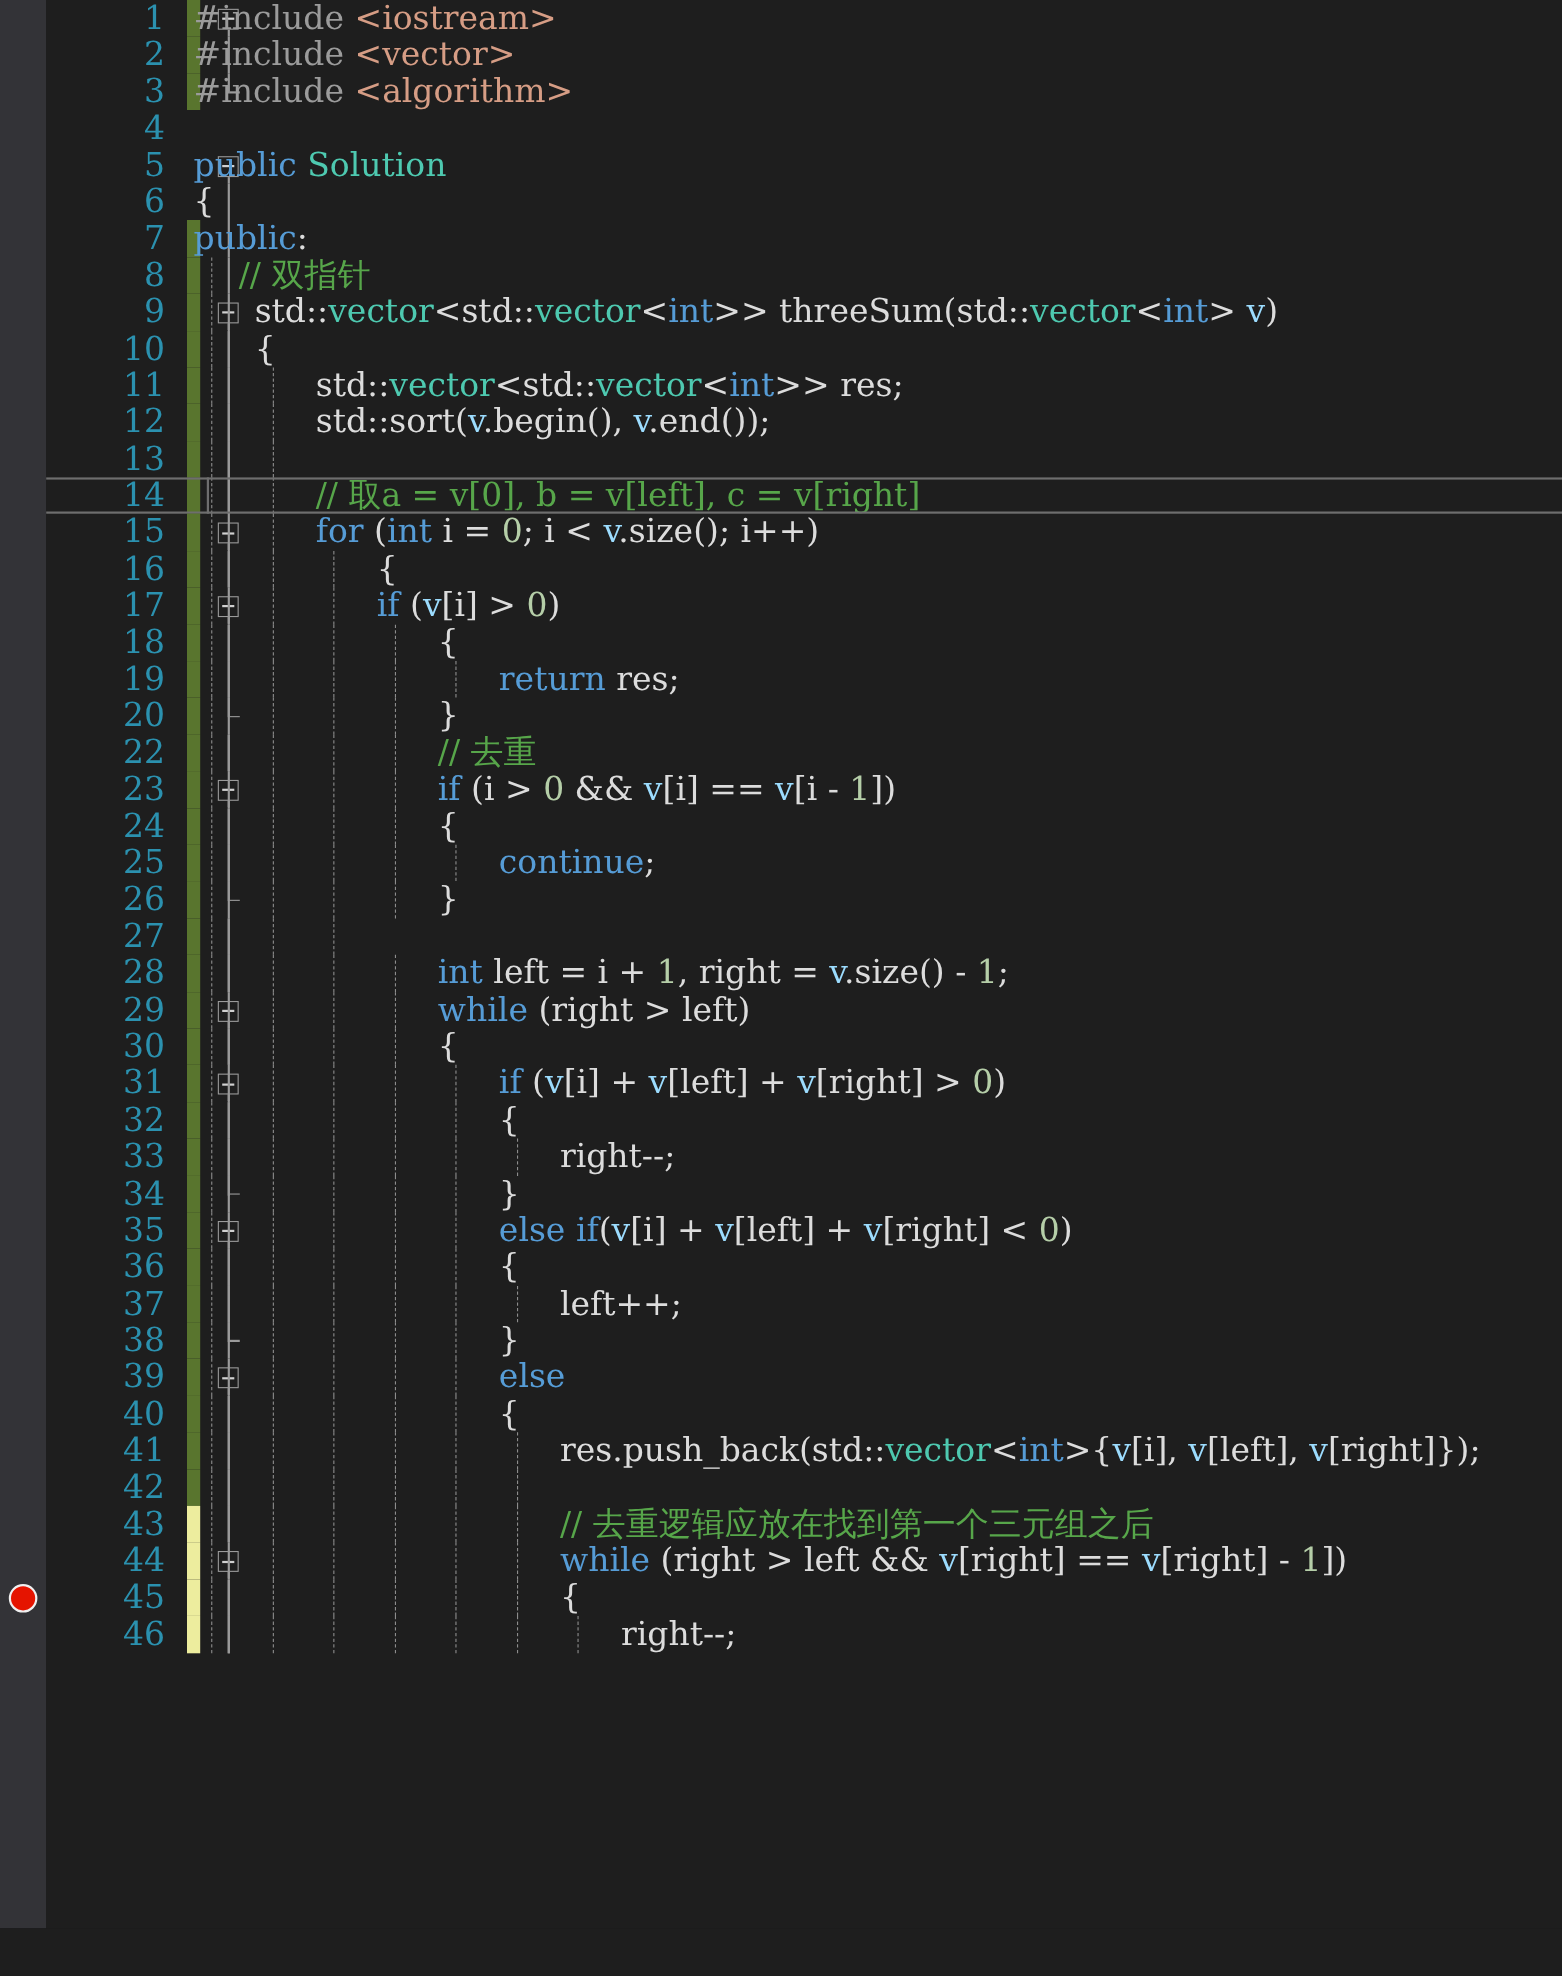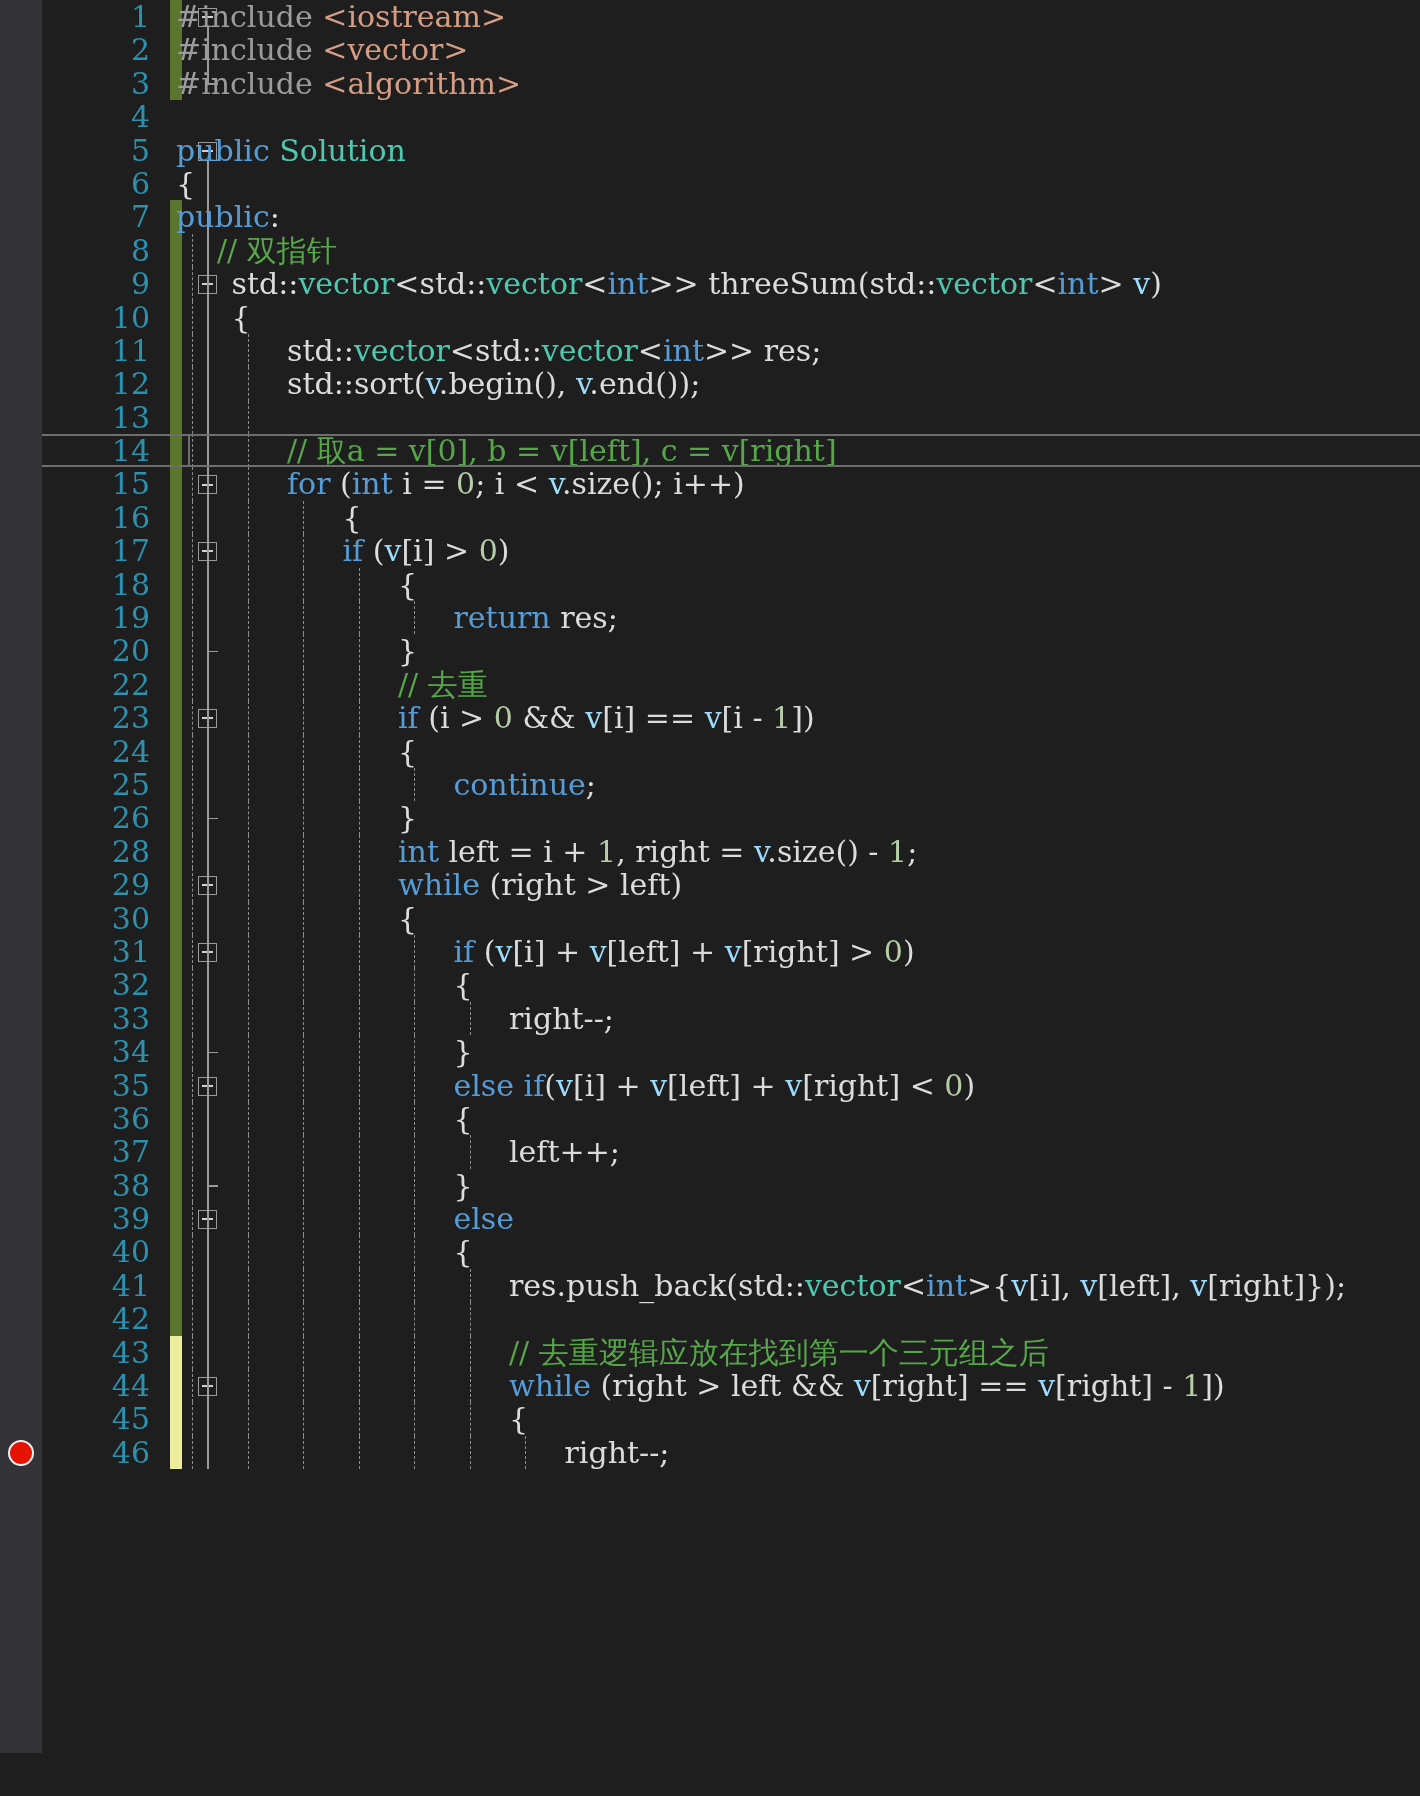--- a/index.html
+++ b/index.html
@@ -161,20 +161,21 @@
         <div class="line"><div class="ln">16</div><div class="chg green"></div><div class="outline"><div class="fold-line"></div><div class="fold-line" style="left: 23px;"></div></div><div class="guide" style="left: 150px;"></div><div class="guide" style="left: 205.5px;"></div><div class="guide" style="left: 261px;"></div><div class="code" style="left: 300.5px;"><span class="t-punct">{</span></div></div>
         <div class="line"><div class="ln">17</div><div class="chg green"></div><div class="outline"><div class="fold-line half-bot"></div><div class="fold-box"></div><div class="fold-line" style="left: 23px;"></div></div><div class="guide" style="left: 150px;"></div><div class="guide" style="left: 205.5px;"></div><div class="guide" style="left: 261px;"></div><div class="code" style="left: 300.5px;"><span class="t-kw">if </span><span class="t-punct">(</span><span class="t-var">v</span><span class="t-plain">[i] &gt; </span><span class="t-num">0</span><span class="t-punct">)</span></div></div>
         <div class="line"><div class="ln">18</div><div class="chg green"></div><div class="outline"><div class="fold-line"></div><div class="fold-line" style="left: 23px;"></div></div><div class="guide" style="left: 150px;"></div><div class="guide" style="left: 205.5px;"></div><div class="guide" style="left: 261px;"></div><div class="guide" style="left: 316.5px;"></div><div class="code" style="left: 356px;"><span class="t-punct">{</span></div></div>
         <div class="line"><div class="ln">19</div><div class="chg green"></div><div class="outline"><div class="fold-line"></div><div class="fold-line" style="left: 23px;"></div></div><div class="guide" style="left: 150px;"></div><div class="guide" style="left: 205.5px;"></div><div class="guide" style="left: 261px;"></div><div class="guide" style="left: 316.5px;"></div><div class="guide" style="left: 372px;"></div><div class="code" style="left: 411.5px;"><span class="t-kw">return </span><span class="t-plain">res;</span></div></div>
         <div class="line"><div class="ln">20</div><div class="chg green"></div><div class="outline"><div class="fold-end"></div><div class="fold-line" style="left: 23px;"></div></div><div class="guide" style="left: 150px;"></div><div class="guide" style="left: 205.5px;"></div><div class="guide" style="left: 261px;"></div><div class="guide" style="left: 316.5px;"></div><div class="code" style="left: 356px;"><span class="t-punct">}</span></div></div>
         <div class="line"><div class="ln">22</div><div class="chg green"></div><div class="outline"><div class="fold-line"></div><div class="fold-line" style="left: 23px;"></div></div><div class="guide" style="left: 150px;"></div><div class="guide" style="left: 205.5px;"></div><div class="guide" style="left: 261px;"></div><div class="guide" style="left: 316.5px;"></div><div class="code" style="left: 356px;"><span class="t-cmt">// 去重</span></div></div>
         <div class="line"><div class="ln">23</div><div class="chg green"></div><div class="outline"><div class="fold-line half-bot"></div><div class="fold-box"></div><div class="fold-line" style="left: 23px;"></div></div><div class="guide" style="left: 150px;"></div><div class="guide" style="left: 205.5px;"></div><div class="guide" style="left: 261px;"></div><div class="guide" style="left: 316.5px;"></div><div class="code" style="left: 356px;"><span class="t-kw">if </span><span class="t-plain">(i &gt; </span><span class="t-num">0</span><span class="t-plain"> &amp;&amp; </span><span class="t-var">v</span><span class="t-plain">[i] == </span><span class="t-var">v</span><span class="t-plain">[i - </span><span class="t-num">1</span><span class="t-plain">])</span></div></div>
         <div class="line"><div class="ln">24</div><div class="chg green"></div><div class="outline"><div class="fold-line"></div><div class="fold-line" style="left: 23px;"></div></div><div class="guide" style="left: 150px;"></div><div class="guide" style="left: 205.5px;"></div><div class="guide" style="left: 261px;"></div><div class="guide" style="left: 316.5px;"></div><div class="code" style="left: 356px;"><span class="t-punct">{</span></div></div>
         <div class="line"><div class="ln">25</div><div class="chg green"></div><div class="outline"><div class="fold-line"></div><div class="fold-line" style="left: 23px;"></div></div><div class="guide" style="left: 150px;"></div><div class="guide" style="left: 205.5px;"></div><div class="guide" style="left: 261px;"></div><div class="guide" style="left: 316.5px;"></div><div class="guide" style="left: 372px;"></div><div class="code" style="left: 411.5px;"><span class="t-kw">continue</span><span class="t-punct">;</span></div></div>
         <div class="line"><div class="ln">26</div><div class="chg green"></div><div class="outline"><div class="fold-end"></div><div class="fold-line" style="left: 23px;"></div></div><div class="guide" style="left: 150px;"></div><div class="guide" style="left: 205.5px;"></div><div class="guide" style="left: 261px;"></div><div class="guide" style="left: 316.5px;"></div><div class="code" style="left: 356px;"><span class="t-punct">}</span></div></div>
+        <div class="line"><div class="ln">27</div><div class="chg green"></div><div class="outline"><div class="fold-line"></div><div class="fold-line" style="left: 23px;"></div></div><div class="guide" style="left: 150px;"></div><div class="guide" style="left: 205.5px;"></div><div class="guide" style="left: 261px;"></div><div class="code" style="left: 300.5px;"></div></div>
         <div class="line"><div class="ln">28</div><div class="chg green"></div><div class="outline"><div class="fold-line"></div><div class="fold-line" style="left: 23px;"></div></div><div class="guide" style="left: 150px;"></div><div class="guide" style="left: 205.5px;"></div><div class="guide" style="left: 261px;"></div><div class="guide" style="left: 316.5px;"></div><div class="code" style="left: 356px;"><span class="t-kw">int</span><span class="t-plain"> left = i + </span><span class="t-num">1</span><span class="t-plain">, right = </span><span class="t-var">v</span><span class="t-plain">.size() - </span><span class="t-num">1</span><span class="t-punct">;</span></div></div>
         <div class="line"><div class="ln">29</div><div class="chg green"></div><div class="outline"><div class="fold-line half-bot"></div><div class="fold-box"></div><div class="fold-line" style="left: 23px;"></div></div><div class="guide" style="left: 150px;"></div><div class="guide" style="left: 205.5px;"></div><div class="guide" style="left: 261px;"></div><div class="guide" style="left: 316.5px;"></div><div class="code" style="left: 356px;"><span class="t-kw">while </span><span class="t-plain">(right &gt; left)</span></div></div>
         <div class="line"><div class="ln">30</div><div class="chg green"></div><div class="outline"><div class="fold-line"></div><div class="fold-line" style="left: 23px;"></div></div><div class="guide" style="left: 150px;"></div><div class="guide" style="left: 205.5px;"></div><div class="guide" style="left: 261px;"></div><div class="guide" style="left: 316.5px;"></div><div class="code" style="left: 356px;"><span class="t-punct">{</span></div></div>
         <div class="line"><div class="ln">31</div><div class="chg green"></div><div class="outline"><div class="fold-line half-bot"></div><div class="fold-box"></div><div class="fold-line" style="left: 23px;"></div></div><div class="guide" style="left: 150px;"></div><div class="guide" style="left: 205.5px;"></div><div class="guide" style="left: 261px;"></div><div class="guide" style="left: 316.5px;"></div><div class="guide" style="left: 372px;"></div><div class="code" style="left: 411.5px;"><span class="t-kw">if </span><span class="t-punct">(</span><span class="t-var">v</span><span class="t-plain">[i] + </span><span class="t-var">v</span><span class="t-plain">[left] + </span><span class="t-var">v</span><span class="t-plain">[right] &gt; </span><span class="t-num">0</span><span class="t-punct">)</span></div></div>
         <div class="line"><div class="ln">32</div><div class="chg green"></div><div class="outline"><div class="fold-line"></div><div class="fold-line" style="left: 23px;"></div></div><div class="guide" style="left: 150px;"></div><div class="guide" style="left: 205.5px;"></div><div class="guide" style="left: 261px;"></div><div class="guide" style="left: 316.5px;"></div><div class="guide" style="left: 372px;"></div><div class="code" style="left: 411.5px;"><span class="t-punct">{</span></div></div>
         <div class="line"><div class="ln">33</div><div class="chg green"></div><div class="outline"><div class="fold-line"></div><div class="fold-line" style="left: 23px;"></div></div><div class="guide" style="left: 150px;"></div><div class="guide" style="left: 205.5px;"></div><div class="guide" style="left: 261px;"></div><div class="guide" style="left: 316.5px;"></div><div class="guide" style="left: 372px;"></div><div class="guide" style="left: 427.5px;"></div><div class="code" style="left: 467px;"><span class="t-plain">right--;</span></div></div>
         <div class="line"><div class="ln">34</div><div class="chg green"></div><div class="outline"><div class="fold-end"></div><div class="fold-line" style="left: 23px;"></div></div><div class="guide" style="left: 150px;"></div><div class="guide" style="left: 205.5px;"></div><div class="guide" style="left: 261px;"></div><div class="guide" style="left: 316.5px;"></div><div class="guide" style="left: 372px;"></div><div class="code" style="left: 411.5px;"><span class="t-punct">}</span></div></div>
         <div class="line"><div class="ln">35</div><div class="chg green"></div><div class="outline"><div class="fold-line half-bot"></div><div class="fold-box"></div><div class="fold-line" style="left: 23px;"></div></div><div class="guide" style="left: 150px;"></div><div class="guide" style="left: 205.5px;"></div><div class="guide" style="left: 261px;"></div><div class="guide" style="left: 316.5px;"></div><div class="guide" style="left: 372px;"></div><div class="code" style="left: 411.5px;"><span class="t-kw">else </span><span class="t-kw">if</span><span class="t-punct">(</span><span class="t-var">v</span><span class="t-plain">[i] + </span><span class="t-var">v</span><span class="t-plain">[left] + </span><span class="t-var">v</span><span class="t-plain">[right] &lt; </span><span class="t-num">0</span><span class="t-punct">)</span></div></div>
         <div class="line"><div class="ln">36</div><div class="chg green"></div><div class="outline"><div class="fold-line"></div><div class="fold-line" style="left: 23px;"></div></div><div class="guide" style="left: 150px;"></div><div class="guide" style="left: 205.5px;"></div><div class="guide" style="left: 261px;"></div><div class="guide" style="left: 316.5px;"></div><div class="guide" style="left: 372px;"></div><div class="code" style="left: 411.5px;"><span class="t-punct">{</span></div></div>
         <div class="line"><div class="ln">37</div><div class="chg green"></div><div class="outline"><div class="fold-line"></div><div class="fold-line" style="left: 23px;"></div></div><div class="guide" style="left: 150px;"></div><div class="guide" style="left: 205.5px;"></div><div class="guide" style="left: 261px;"></div><div class="guide" style="left: 316.5px;"></div><div class="guide" style="left: 372px;"></div><div class="guide" style="left: 427.5px;"></div><div class="code" style="left: 467px;"><span class="t-plain">left++;</span></div></div>

